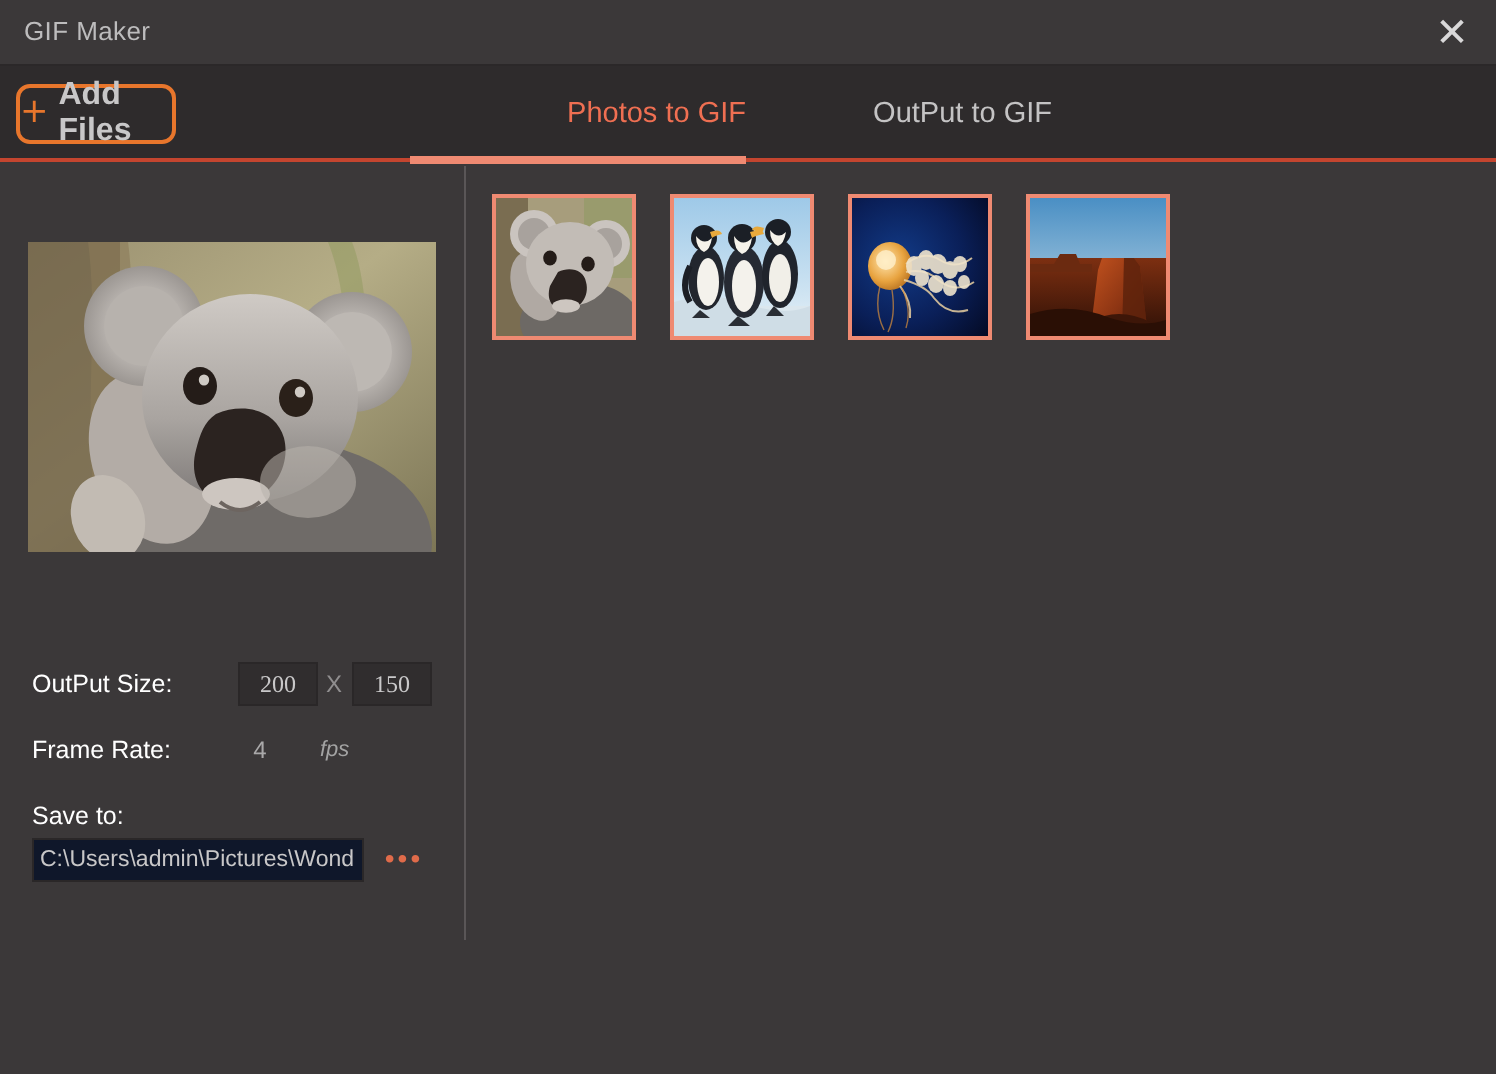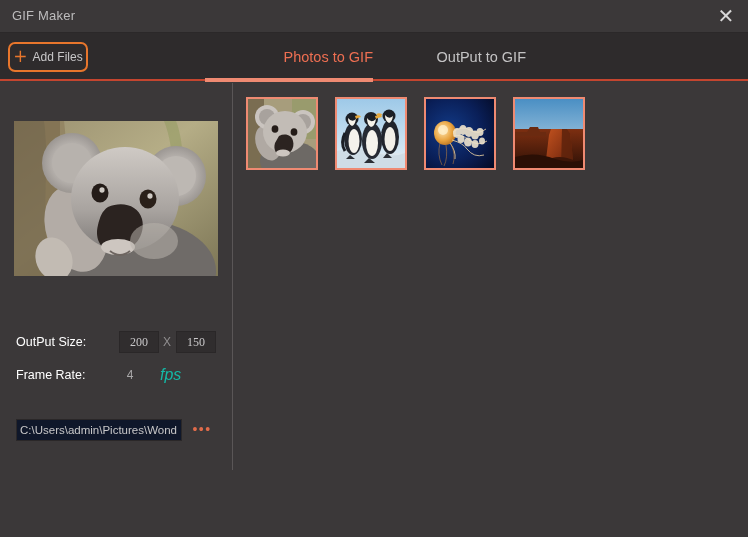--- a/index.html
+++ b/index.html
@@ -70,21 +70,22 @@
   .plus-icon {
     color: #e8762c;
     font-size: 17px;
     line-height: 1;
     margin-right: 5px;
     margin-top: -1px;
     font-family: "DejaVu Sans", sans-serif;
   }
   .add-files-label {
     color: #c8c7c8;
-    font-size: 12px;
+    font-size: 16px;
+    font-weight: bold;
   }
   .tab {
     position: absolute;
     top: 0; height: 48px;
     line-height: 48px;
     font-size: 14.5px;
     text-align: right;
     cursor: pointer;
     color: #c4c3c4;
   }
@@ -172,22 +173,22 @@
     position: absolute;
     font-size: 12px;
     color: #a9a8a9;
     line-height: 26px;
     text-align: center;
     width: 30px;
     cursor: text;
   }
   .unit {
     position: absolute;
-    font-size: 16px;
-    color: #14b8a6;
+    font-size: 11px;
+    color: #a3a3a3;
     line-height: 26px;
     font-style: italic;
   }
   .path-input {
     position: absolute;
     left: 16px; top: 419px;
     width: 166px; height: 22px;
     background: #0f172a;
     border: 1px solid #2a2728;
     box-sizing: border-box;
@@ -335,20 +336,23 @@
       <span class="x-sep" style="left:163px; top:2px;">X</span>
       <span class="num-input" style="left:176px; top:2px;">150</span>
     </div>
 
     <div class="form-row" style="top:279px;">
       <span class="form-label">Frame Rate:</span>
       <span class="plain-val" style="left:115px;">4</span>
       <span class="unit" style="left:160px;">fps</span>
     </div>
 
+    <div class="form-row" style="top:312px;">
+      <span class="form-label">Save to:</span>
+    </div>
   </div>
 
   <div class="path-input">C:\Users\admin\Pictures\Wond</div>
   <div class="browse-btn">•••</div>
 
   <div class="thumb-strip">
 
     <div class="thumb" id="thumb-0">
       <svg viewBox="0 0 68 69" preserveAspectRatio="none">
         <rect width="68" height="69" fill="#a79d7c"></rect>

